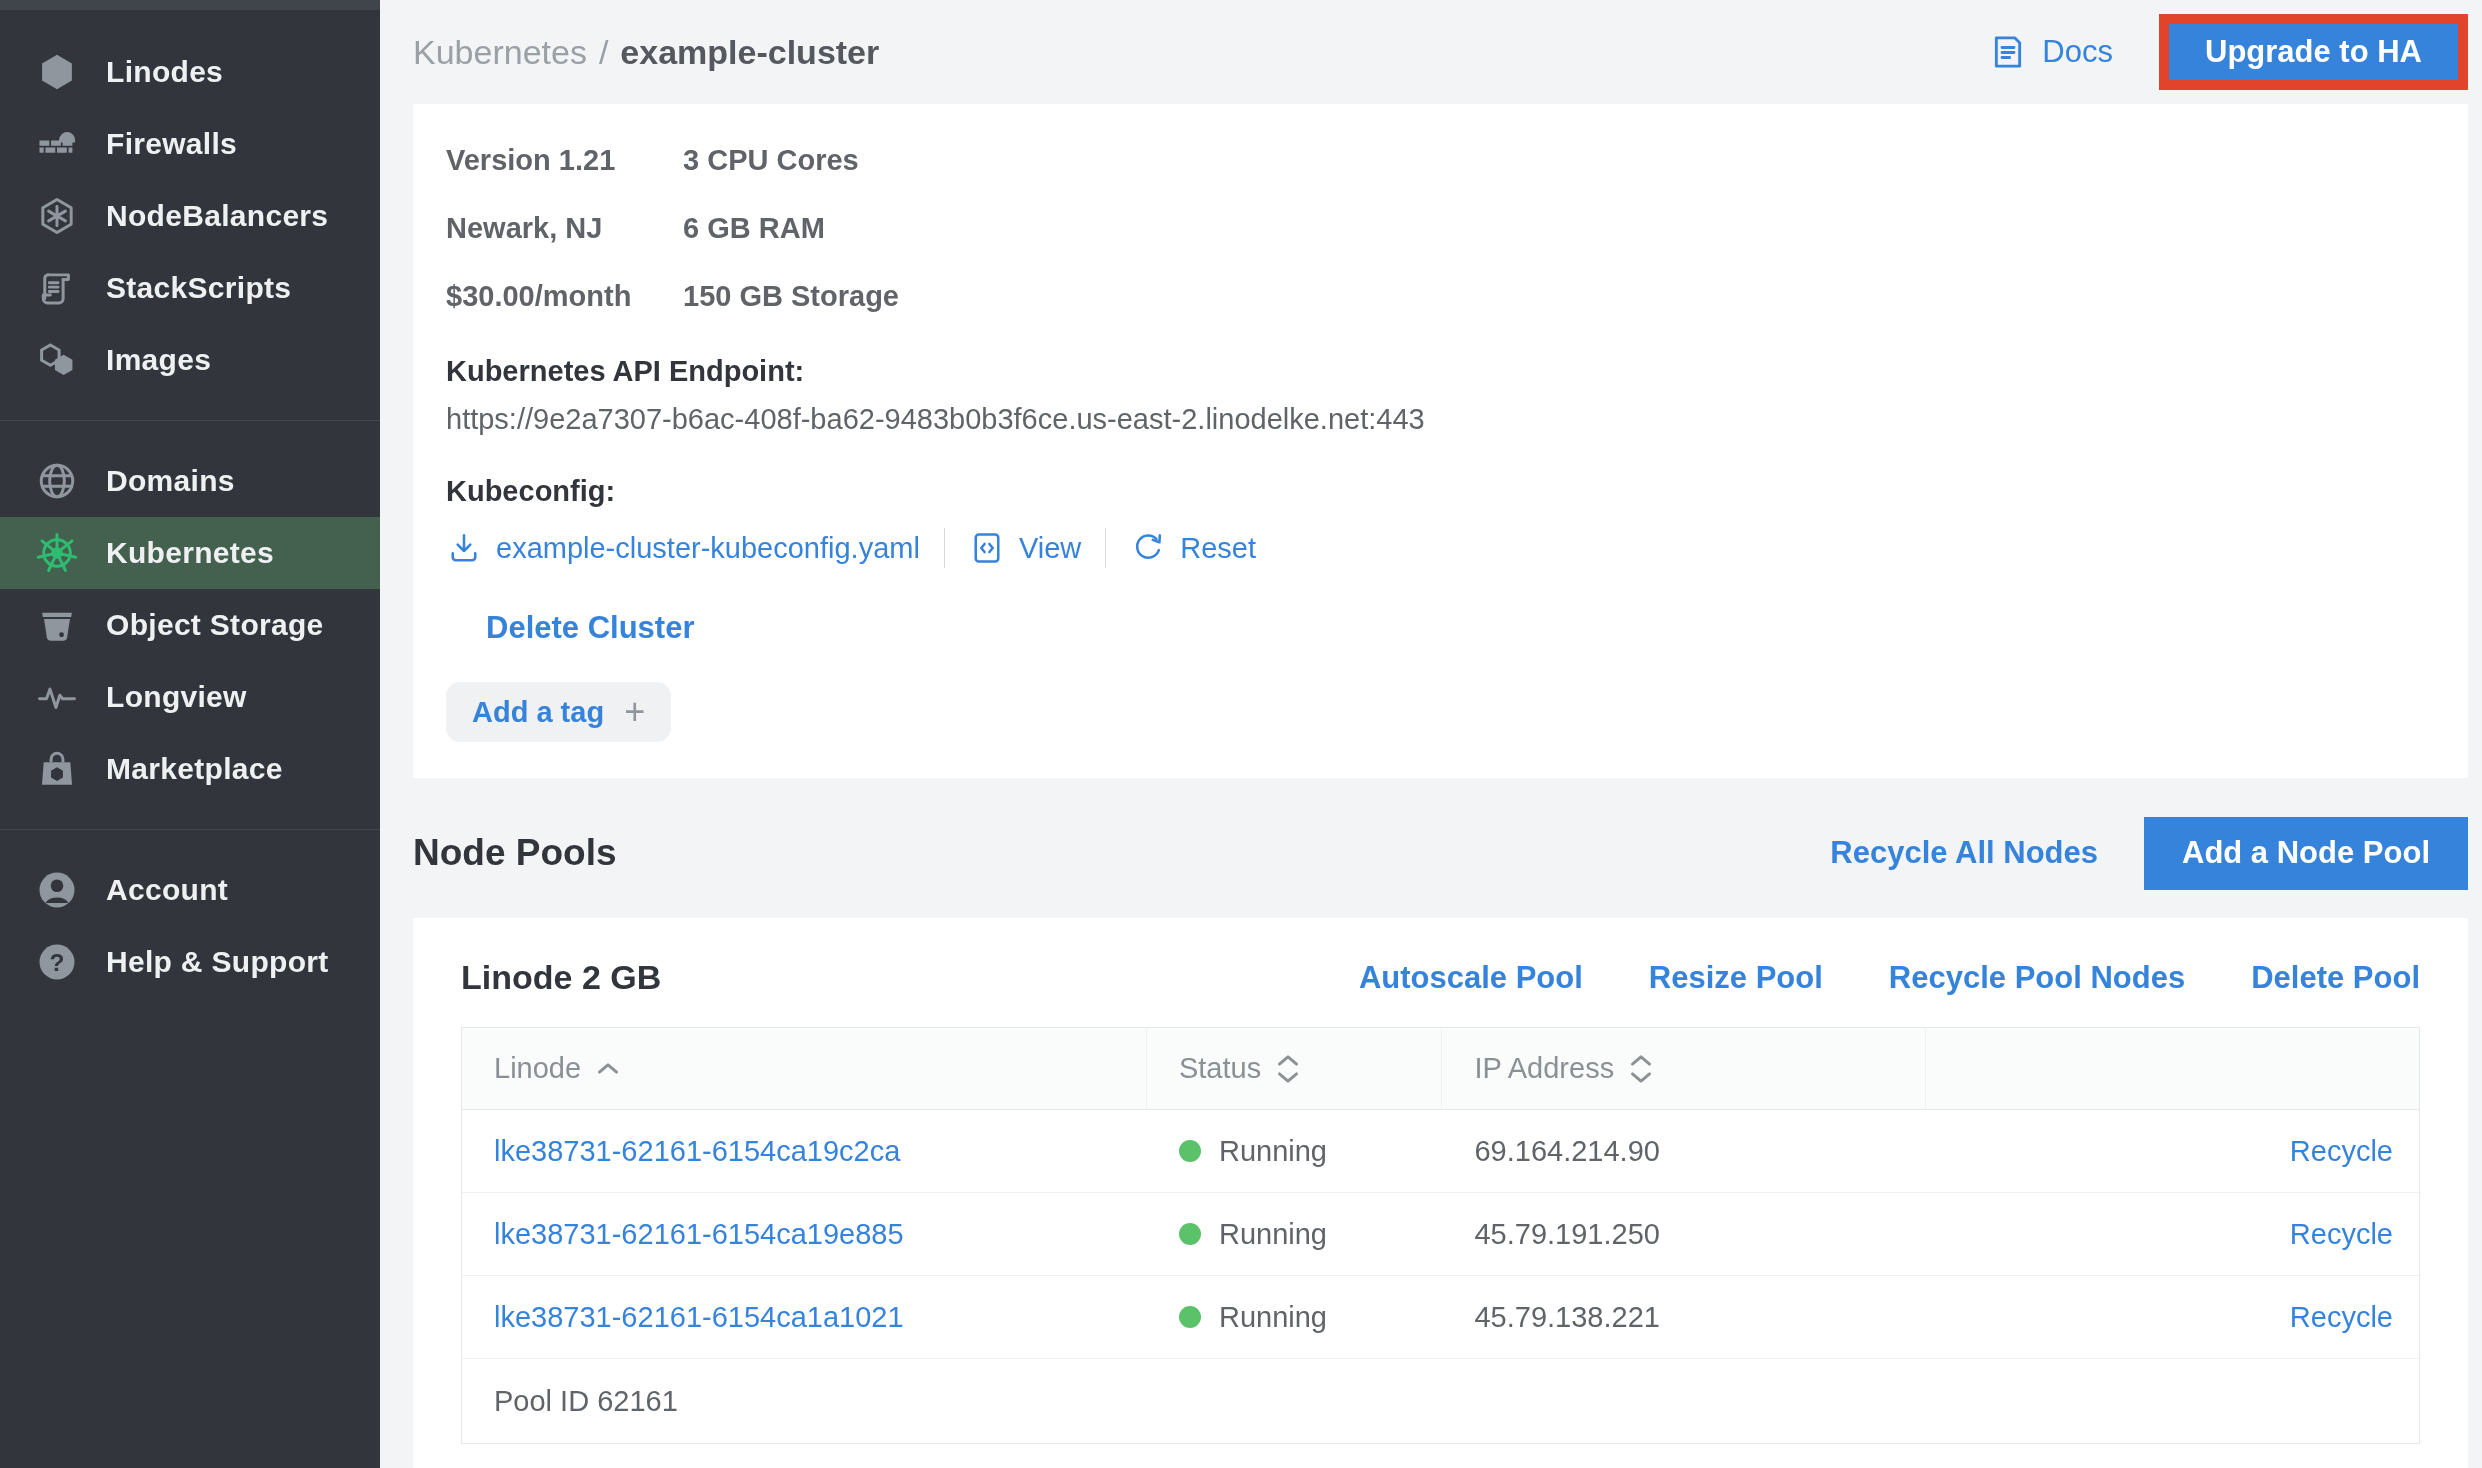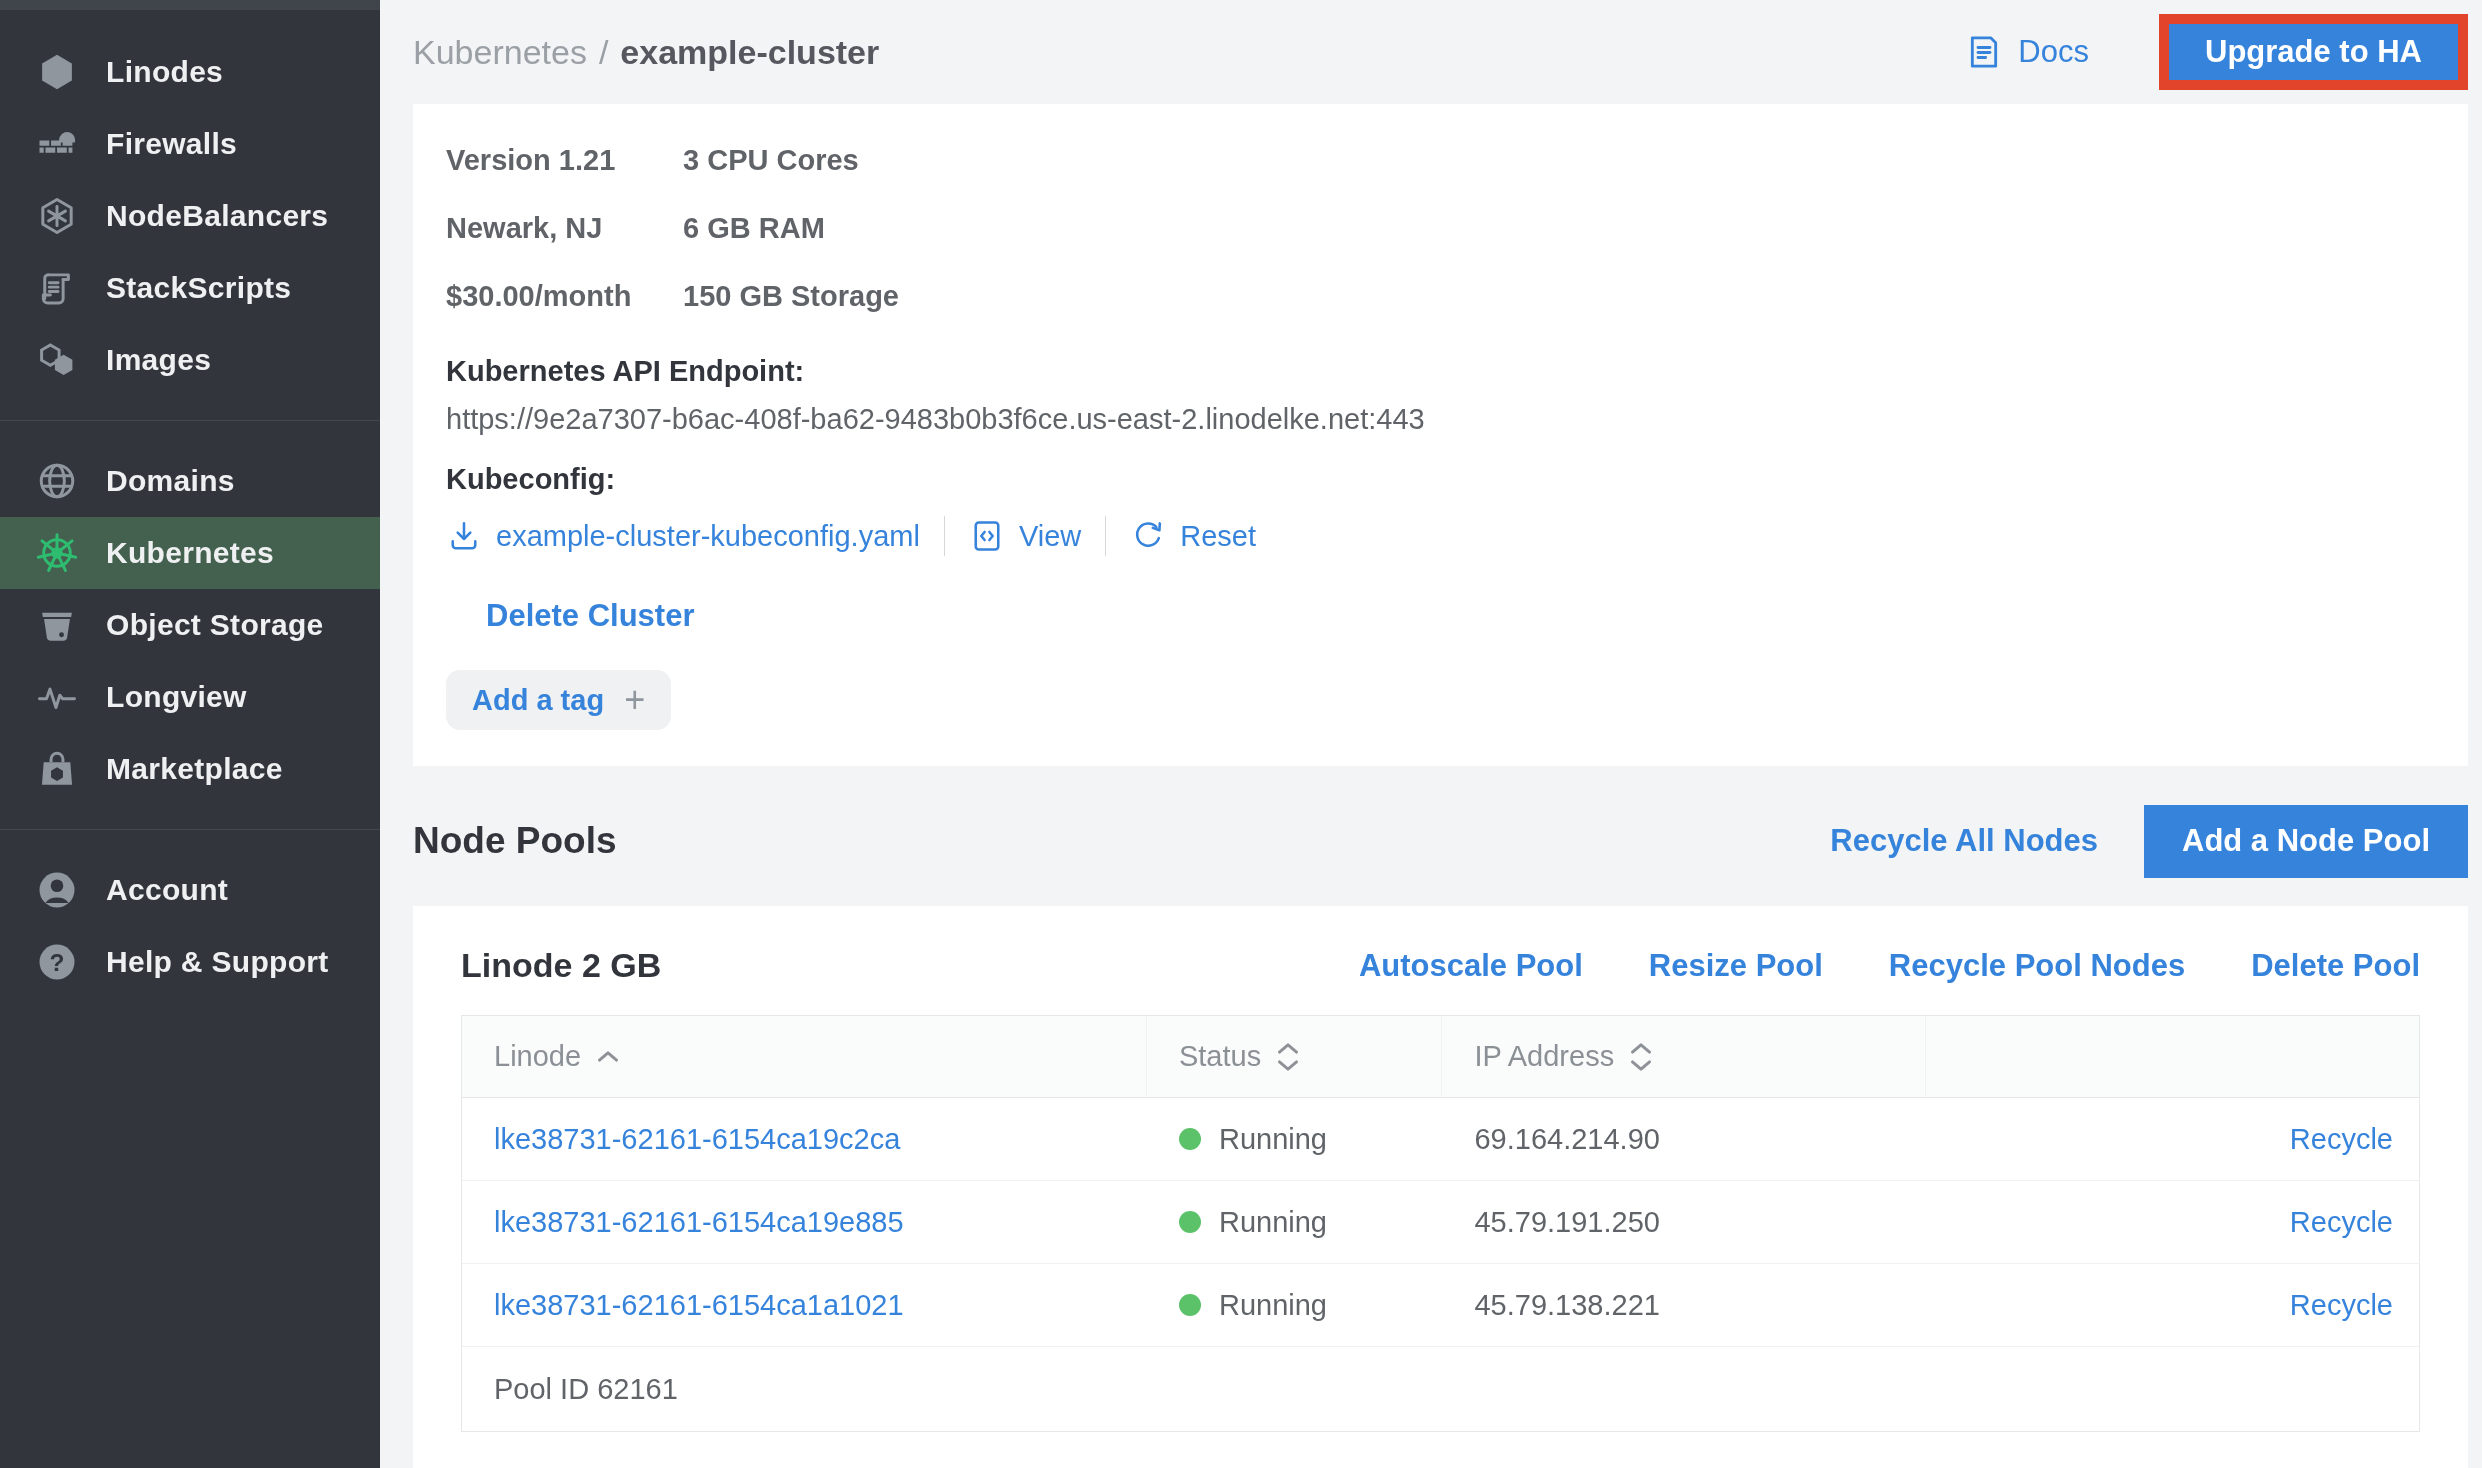--- a/index.html
+++ b/index.html
@@ -20,34 +20,34 @@
   .nav-divider { height:1px; background:#44484e; margin:24px 0; }
 
   
   .main { flex:1; padding:0 14px 0 33px; min-width:0; }
 
   .topbar { height:104px; display:flex; align-items:center; }
   .breadcrumb { font-size:34px; color:#9ba0a6; display:flex; align-items:baseline; }
   .breadcrumb .sep { margin:0 12px; }
   .breadcrumb .current { color:#55595f; font-weight:bold; }
   .topbar-right { margin-left:auto; display:flex; align-items:center; }
-  .docs { display:flex; align-items:center; gap:14px; color:#3683dc; font-size:31px; margin-right:70px; cursor:pointer; text-decoration:none; }
+  .docs { display:flex; align-items:center; gap:14px; color:#3683dc; font-size:31px; margin-right:46px; cursor:pointer; text-decoration:none; }
   .docs svg { width:40px; height:40px; }
   .upgrade-wrap { border:10px solid #e2432b; }
   .upgrade-btn { background:#3683dc; color:#ffffff; font-weight:bold; font-size:31px; padding:0 36px; height:56px; display:flex; align-items:center; border:none; cursor:pointer; font-family:inherit; white-space:nowrap; }
 
   .card { background:#ffffff; }
 
   
   .summary-card { padding:40px 40px 36px 33px; }
   .spec-grid { display:grid; grid-template-columns:237px auto; row-gap:36px; font-size:29px; line-height:32px; color:#606469; width:max-content;font-weight:bold; }
   .section-label { font-weight:bold; color:#32363c; font-size:29px; line-height:34px; }
   .api-label { margin-top:42px; }
   .api-url { margin-top:14px; font-size:29px; line-height:34px; color:#606469; }
-  .kc-label { margin-top:26px; }
+  .kc-label { margin-top:38px; }
   .kubeconfig-row { display:flex; align-items:center; margin-top:16px; font-size:29px; height:48px; }
   .kc-item { display:flex; align-items:center; gap:14px; color:#3683dc; cursor:pointer; text-decoration:none; }
   .kc-item svg { width:36px; height:36px; }
   .kc-sep { width:1px; height:40px; background:#d5d8db; margin:0 24px; }
   .delete-cluster { margin-top:38px; margin-left:40px; color:#3683dc; font-weight:bold; font-size:31px; cursor:pointer; width:max-content; }
   .add-tag { margin-top:36px; background:#f0f1f3; display:inline-flex; align-items:center; gap:20px; padding:0 26px; height:60px; border-radius:14px; cursor:pointer; }
   .add-tag .t { color:#3683dc; font-weight:bold; font-size:29px; }
   .add-tag .p { color:#8f969e; font-size:36px; font-weight:normal; line-height:36px; }
 
   

